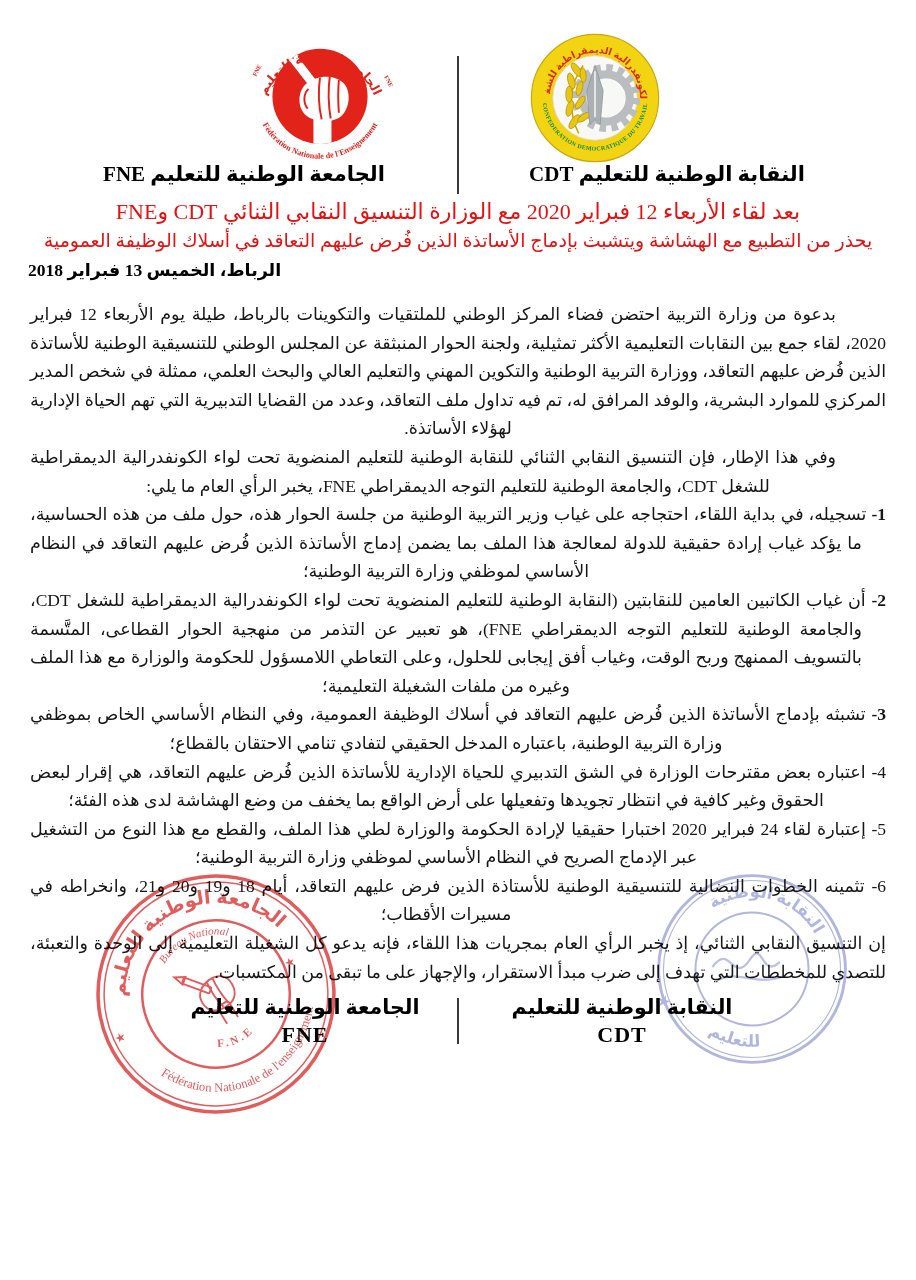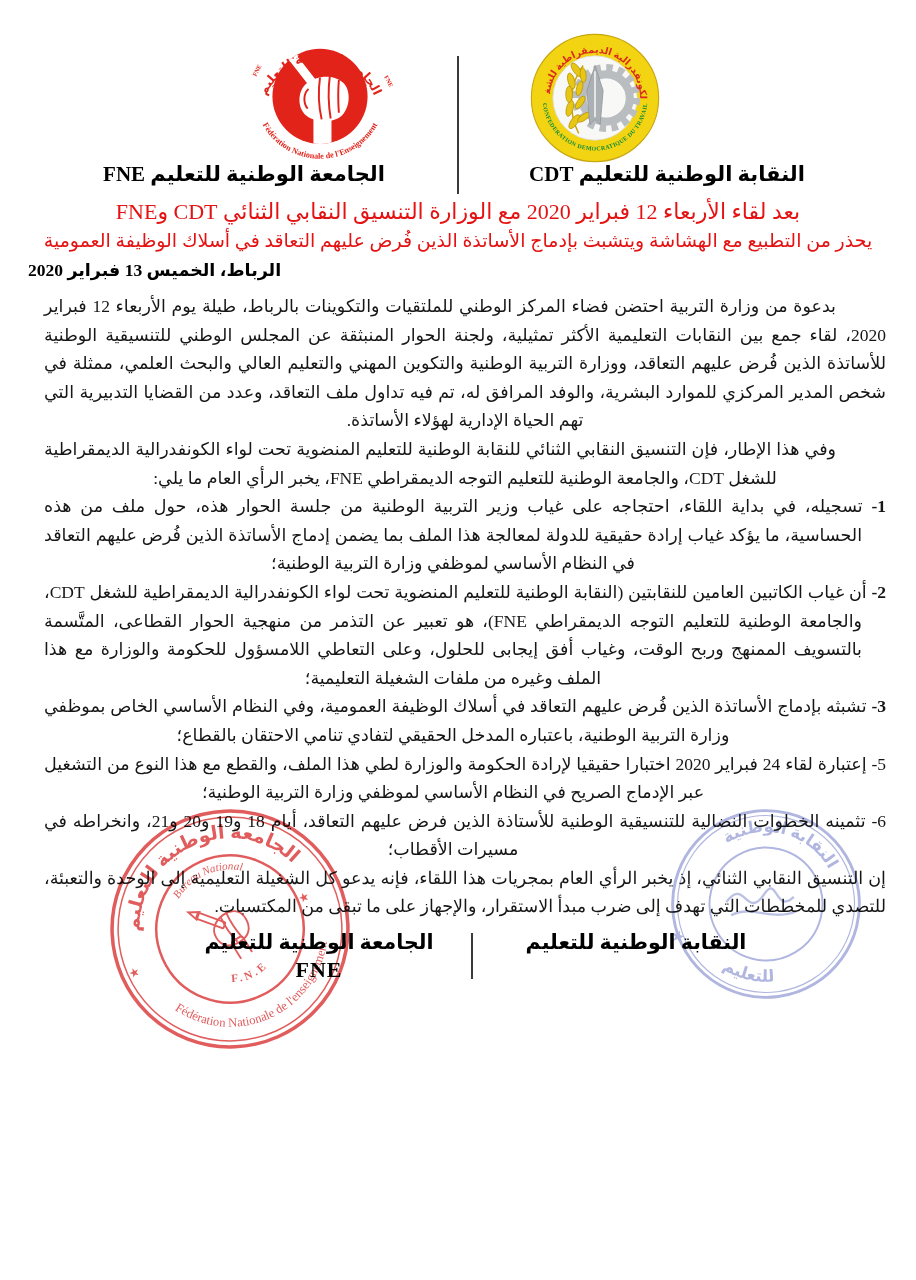--- a/index.html
+++ b/index.html
@@ -17,21 +17,21 @@
   .org-name.fne{left:38px;width:412px;}
   .org-name.cdt{left:466px;width:402px;}
 
   
   .title-block{position:absolute;top:196px;left:0;width:100%;text-align:center;direction:rtl;color:#e41212;font-weight:normal;}
   .title-line1{font-size:22px;line-height:31px;}
   .title-line2{font-size:19px;line-height:27px;}
   .dateline{position:absolute;top:260px;left:28px;direction:rtl;font-weight:bold;font-size:17.5px;color:#000;}
 
   
-  .content{position:relative;padding:292px 30px 0 44px;direction:rtl;}
+  .content{position:relative;padding:292px 30px 0 30px;direction:rtl;margin-top:8px;}
   .content p{margin:0;text-align:justify;text-align-last:center;font-size:17.5px;line-height:28.6px;color:#161616;}
   p.p1,p.p2{text-indent:50px;}
   p.item{padding-right:24px;text-indent:-24px;}
   p.closing{text-align-last:auto;text-indent:0;font-family:Liberation Serif, serif;}
   .num{white-space:nowrap;}
   .num.b{font-weight:bold;}
 
   
   .sig-row{position:relative;margin-top:8px;height:150px;direction:rtl;}
   .sig-divider{position:absolute;left:427px;top:4px;width:2px;height:46px;background:#3a3a3a;}
@@ -122,39 +122,41 @@
     </text>
   </svg>
 
   <div class="org-name fne">الجامعة الوطنية للتعليم FNE</div>
   <div class="org-name cdt">النقابة الوطنية للتعليم CDT</div>
 
   <div class="title-block">
     <div class="title-line1">بعد لقاء الأربعاء 12 فبراير 2020 مع الوزارة التنسيق النقابي الثنائي CDT وFNE</div>
     <div class="title-line2">يحذر من التطبيع مع الهشاشة ويتشبث بإدماج الأساتذة الذين فُرض عليهم التعاقد في أسلاك الوظيفة العمومية</div>
   </div>
-  <div class="dateline">الرباط، الخميس 13 فبراير 2020</div>
+  <div class="dateline">الرباط، الخميس 13 فبراير 2018</div>
 
   <div class="content">
     <p class="p1">بدعوة من وزارة التربية احتضن فضاء المركز الوطني للملتقيات والتكوينات بالرباط، طيلة يوم الأربعاء 12 فبراير 2020، لقاء جمع بين النقابات التعليمية الأكثر تمثيلية، ولجنة الحوار المنبثقة عن المجلس الوطني للتنسيقية الوطنية للأساتذة الذين فُرض عليهم التعاقد، ووزارة التربية الوطنية والتكوين المهني والتعليم العالي والبحث العلمي، ممثلة في شخص المدير المركزي للموارد البشرية، والوفد المرافق له، تم فيه تداول ملف التعاقد، وعدد من القضايا التدبيرية التي تهم الحياة الإدارية لهؤلاء الأساتذة.</p>
     <p class="p2">وفي هذا الإطار، فإن التنسيق النقابي الثنائي للنقابة الوطنية للتعليم المنضوية تحت لواء الكونفدرالية الديمقراطية للشغل CDT، والجامعة الوطنية للتعليم التوجه الديمقراطي FNE، يخبر الرأي العام ما يلي:</p>
 
     <p class="item"><span class="num b">1-</span> <span>تسجيله، في بداية اللقاء، احتجاجه على غياب وزير التربية الوطنية من جلسة الحوار هذه، حول ملف من هذه الحساسية، ما يؤكد غياب إرادة حقيقية للدولة لمعالجة هذا الملف بما يضمن إدماج الأساتذة الذين فُرض عليهم التعاقد في النظام الأساسي لموظفي وزارة التربية الوطنية؛</span></p>
     <p class="item"><span class="num b">2-</span> <span>أن غياب الكاتبين العامين للنقابتين (النقابة الوطنية للتعليم المنضوية تحت لواء الكونفدرالية الديمقراطية للشغل CDT، والجامعة الوطنية للتعليم التوجه الديمقراطي FNE)، هو تعبير عن التذمر من منهجية الحوار القطاعى، المتَّسمة بالتسويف الممنهج وربح الوقت، وغياب أفق إيجابى للحلول، وعلى التعاطي اللامسؤول للحكومة والوزارة مع هذا الملف وغيره من ملفات الشغيلة التعليمية؛</span></p>
     <p class="item"><span class="num b">3-</span> <span>تشبثه بإدماج الأساتذة الذين فُرض عليهم التعاقد في أسلاك الوظيفة العمومية، وفي النظام الأساسي الخاص بموظفي وزارة التربية الوطنية، باعتباره المدخل الحقيقي لتفادي تنامي الاحتقان بالقطاع؛</span></p>
+    <p class="item"><span class="num">4-</span> <span>اعتباره بعض مقترحات الوزارة في الشق التدبيري للحياة الإدارية للأساتذة الذين فُرض عليهم التعاقد، هي إقرار لبعض الحقوق وغير كافية في انتظار تجويدها وتفعيلها على أرض الواقع بما يخفف من وضع الهشاشة لدى هذه الفئة؛</span></p>
     <p class="item"><span class="num">5-</span> <span>إعتبارة لقاء 24 فبراير 2020 اختبارا حقيقيا لإرادة الحكومة والوزارة لطي هذا الملف، والقطع مع هذا النوع من التشغيل عبر الإدماج الصريح في النظام الأساسي لموظفي وزارة التربية الوطنية؛</span></p>
     <p class="item"><span class="num">6-</span> <span>تثمينه الخطوات النضالية للتنسيقية الوطنية للأستاذة الذين فرض عليهم التعاقد، أيام 18 و19 و20 و21، وانخراطه في مسيرات الأقطاب؛</span></p>
 
     <p class="closing">إن التنسيق النقابي الثنائي، إذ يخبر الرأي العام بمجريات هذا اللقاء، فإنه يدعو كل الشغيلة التعليمية إلى الوحدة والتعبئة، للتصدي للمخططات التي تهدف إلى ضرب مبدأ الاستقرار، والإجهاز على ما تبقى من المكتسبات.</p>
 
     <div class="sig-row">
       <div class="sig-divider"></div>
 
       <div class="sig cdt">
         <div class="org">النقابة الوطنية للتعليم</div>
+        <div class="abbr">CDT</div>
       </div>
       <div class="sig fne">
         <div class="org">الجامعة الوطنية للتعليم</div>
         <div class="abbr">FNE</div>
       </div>
 
       <svg class="stamp red" viewBox="0 0 250 250" aria-hidden="true">
         <defs>
           <path id="st-r-top" d="M 35,125 A 90,90 0 0 1 215,125"></path>
           <path id="st-r-bot" d="M 28,125 A 97,97 0 0 0 222,125"></path>

